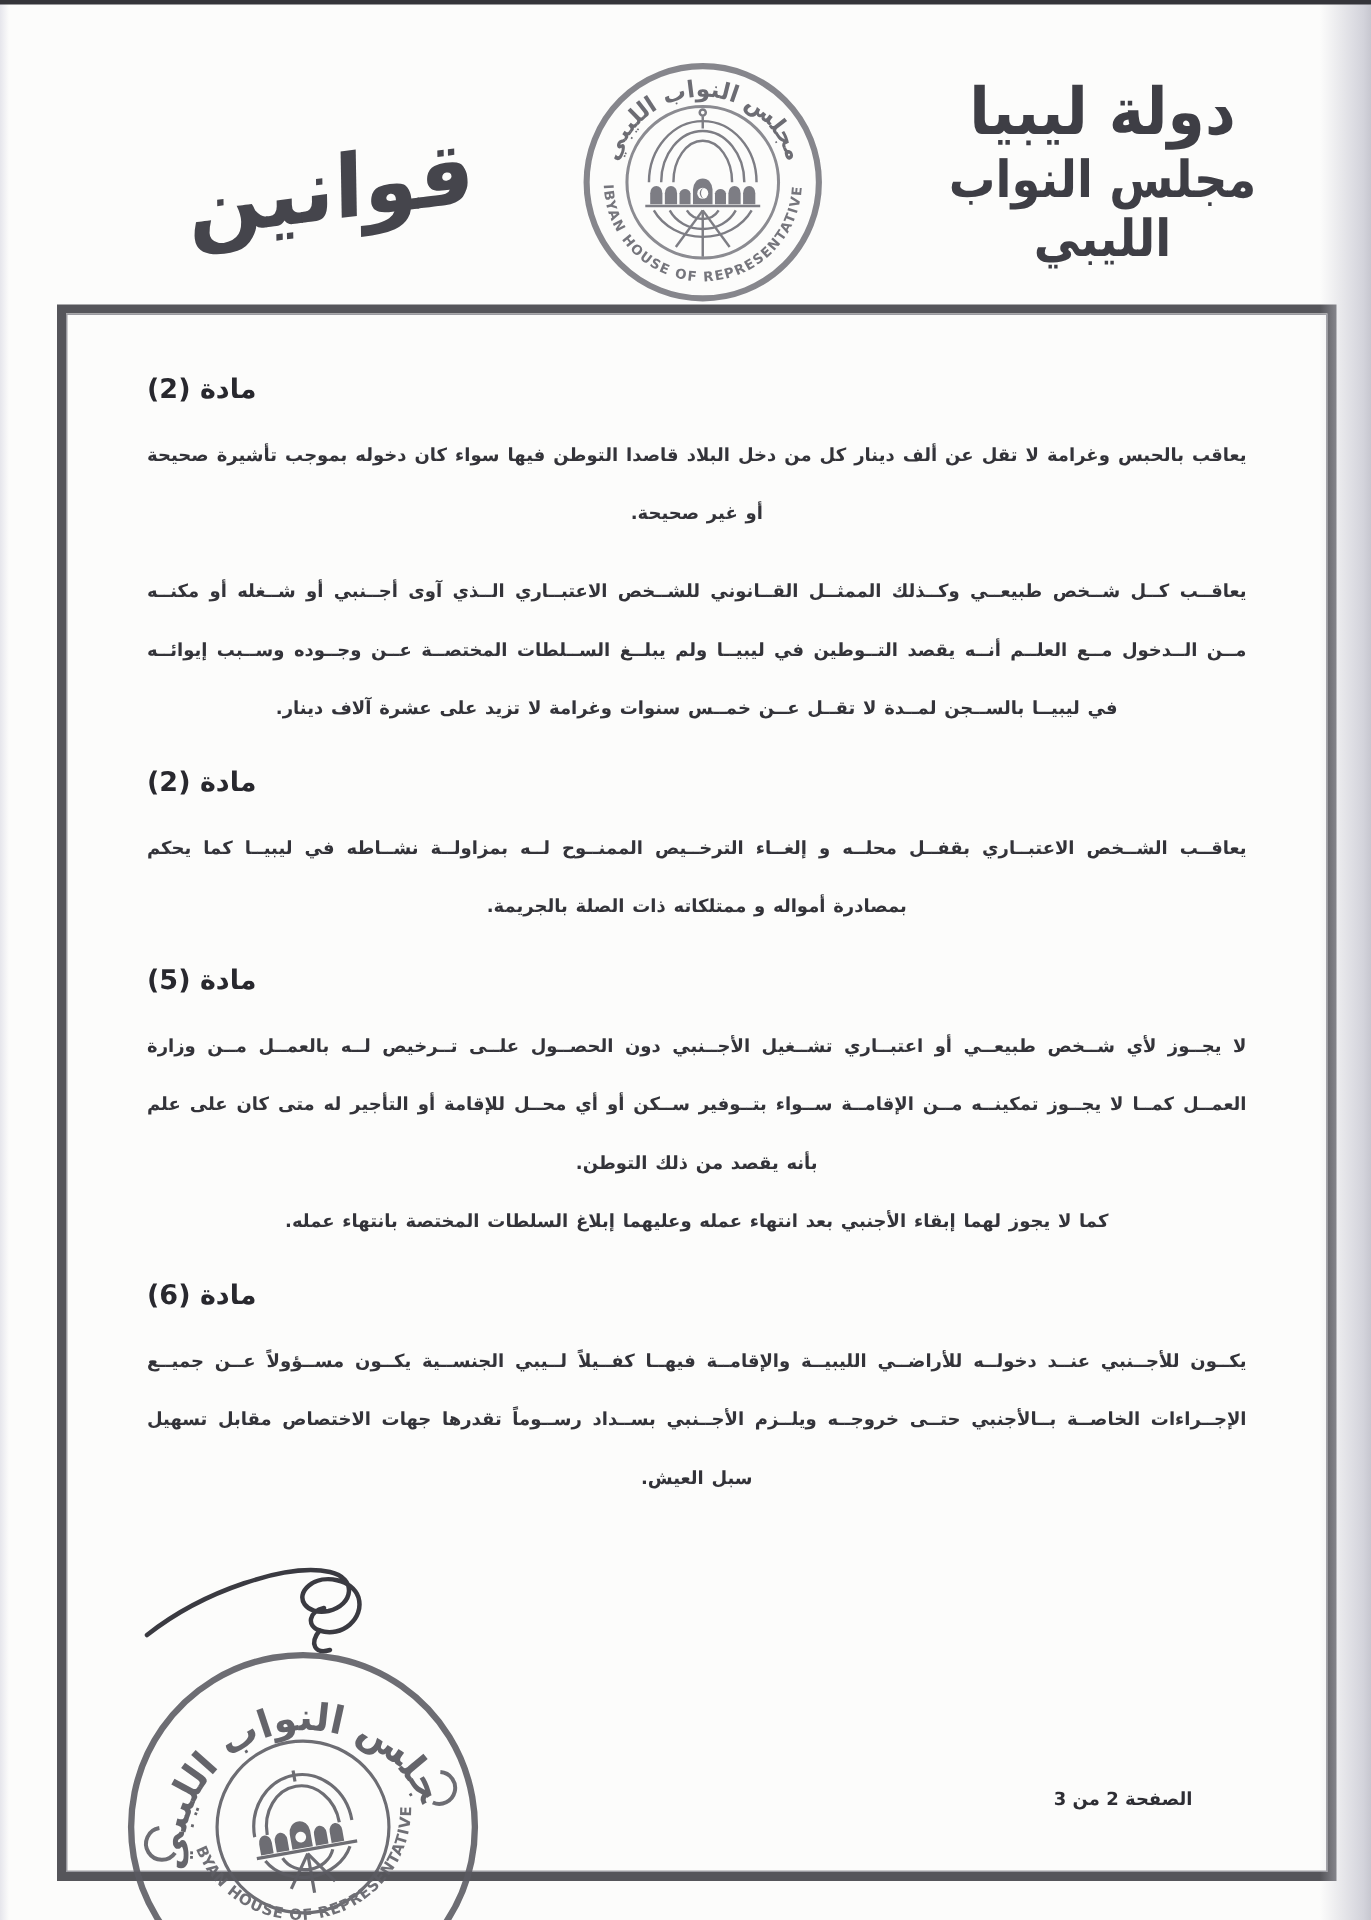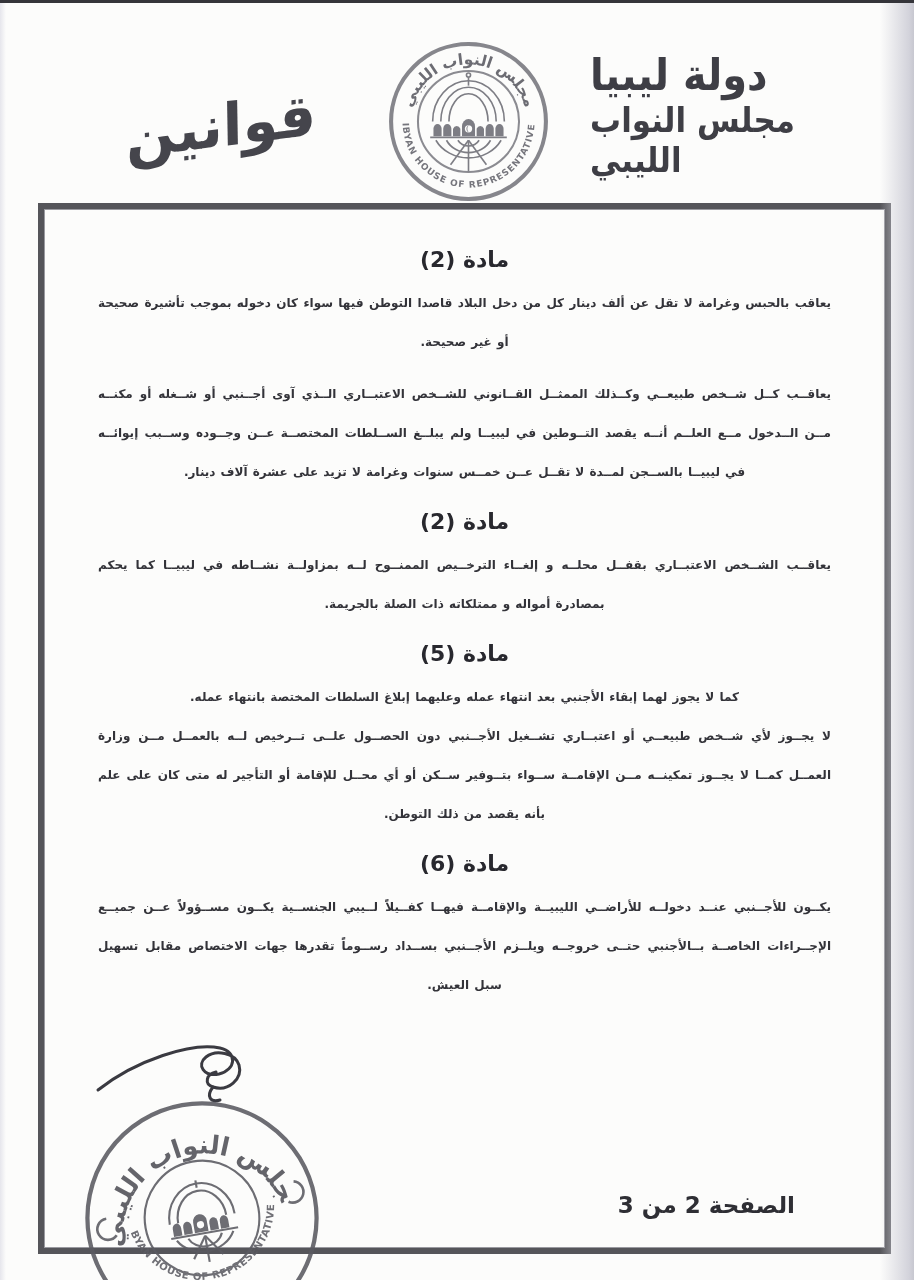--- a/index.html
+++ b/index.html
@@ -9,45 +9,45 @@
   .photo-top-edge{position:absolute;left:0;top:0;width:914px;height:3px;background:#35353a;z-index:9;}
   .page-edge-right{position:absolute;right:0;top:0;width:34px;height:1280px;
        background:linear-gradient(to right,rgba(220,220,226,0) 0%,#d3d3db 85%,#c7c7d0 100%);z-index:8;}
   .page-edge-left{position:absolute;left:0;top:0;width:6px;height:1280px;
        background:linear-gradient(to right,#e6e6ec,rgba(230,230,236,0));z-index:8;}
 
   
   .callig-laws{position:absolute;left:96px;top:92px;width:250px;text-align:center;
        font-size:58px;font-weight:bold;color:#45454c;
        transform:rotate(-7deg) skewX(-6deg);letter-spacing:4px;}
-  .callig-state{position:absolute;left:590px;top:52px;width:290px;color:#3e3e45;}
+  .callig-state{position:absolute;left:590px;top:52px;width:290px;text-align:center;color:#3e3e45;}
   .callig-state .l1{font-size:40px;font-weight:bold;transform:scaleY(1.08);letter-spacing:2px;}
   .callig-state .l2{font-size:31px;font-weight:bold;margin-top:6px;transform:scaleY(1.1);letter-spacing:1px;}
   .seal-top{position:absolute;left:387px;top:40px;width:163px;height:163px;}
   .seal-top .s-ring{fill:none;stroke:#86868c;stroke-width:5;}
   .seal-top .s-ring2{fill:none;stroke:#8b8b91;stroke-width:2.5;}
   .seal-top .s-ar{font-size:19px;font-weight:bold;fill:#6c6c73;font-family:"DejaVu Sans",sans-serif;}
   .seal-top .s-en{font-size:11px;font-weight:bold;fill:#75757c;letter-spacing:1.2px;font-family:"DejaVu Sans",sans-serif;}
   .s-emblem path,.s-emblem line,.s-emblem circle{stroke:#7d7d84;fill:none;stroke-width:2;}
   .s-emblem .filled{fill:#7d7d84;stroke:none;}
   .s-emblem .paper{fill:#fcfcfb;stroke:none;}
 
   
   .frame{position:absolute;left:38px;top:203px;width:853px;height:1051px;
        border:6px solid #55555a;box-sizing:border-box;box-shadow:inset 0 0 0 1px #9a9aa0;z-index:2;}
   .content{position:absolute;inset:0;padding:34px 54px 0 54px;direction:rtl;}
   .article{margin-bottom:13px;}
-  .article-heading{margin:0 0 7px 0;text-align:center;font-size:22px;line-height:34px;
+  .article-heading{margin:0 0 7px 0;text-align:left;font-size:18px;line-height:34px;
        font-weight:bold;color:#28282e;}
   .article-text{margin:0;font-size:12px;font-weight:bold;line-height:39px;color:#333339;
        text-align:justify;text-align-last:center;word-spacing:1px;}
 
   
   .page-number{position:absolute;right:119px;top:1192px;direction:rtl;
-       font-size:23px;font-weight:bold;color:#2e2e34;z-index:3;}
+       font-size:12px;font-weight:bold;color:#2e2e34;z-index:3;}
   .signature{position:absolute;left:92px;top:1034px;width:170px;height:74px;z-index:4;}
   .signature path{fill:none;stroke:#3a3a41;stroke-width:3;stroke-linecap:round;}
 
   .stamp{position:absolute;left:80px;top:1096px;width:244px;height:244px;z-index:5;
        transform:rotate(-10deg);opacity:.88;}
   .stamp .t-ring{fill:none;stroke:#5a5a61;stroke-width:4;}
   .stamp .t-ring2{fill:none;stroke:#5a5a61;stroke-width:2;}
   .stamp .t-ar{font-size:24px;font-weight:bold;fill:#505057;font-family:"DejaVu Sans",sans-serif;}
   .stamp .t-en{font-size:9.5px;font-weight:bold;fill:#5c5c63;letter-spacing:.5px;font-family:"DejaVu Sans",sans-serif;}
   .stamp .t-laws{font-size:27px;font-weight:bold;fill:#54545b;font-family:"DejaVu Sans",sans-serif;}
@@ -115,22 +115,22 @@
         <p class="article-text">يعاقــب كــل شــخص طبيعــي وكــذلك الممثــل القــانوني للشــخص الاعتبــاري الــذي آوى أجــنبي أو شــغله أو مكنــه مــن الــدخول مــع العلــم أنــه يقصد التــوطين في ليبيــا ولم يبلــغ الســلطات المختصــة عــن وجــوده وســبب إيوائــه في ليبيــا بالســجن لمــدة لا تقــل عــن خمــس سنوات وغرامة لا تزيد على عشرة آلاف دينار.</p>
       </section>
 
       <section class="article">
         <h2 class="article-heading">مادة (2)</h2>
         <p class="article-text">يعاقــب الشــخص الاعتبــاري بقفــل محلــه و إلغــاء الترخــيص الممنــوح لــه بمزاولــة نشــاطه في ليبيــا كما يحكم بمصادرة أمواله و ممتلكاته ذات الصلة بالجريمة.</p>
       </section>
 
       <section class="article">
         <h2 class="article-heading">مادة (5)</h2>
+        <p class="article-text">لا يجــوز لأي شــخص طبيعــي أو اعتبــاري تشــغيل الأجــنبي دون الحصــول علــى تــرخيص لــه بالعمــل مــن وزارة العمــل كمــا لا يجــوز تمكينــه مــن الإقامــة ســواء بتــوفير ســكن أو أي محــل للإقامة أو التأجير له متى كان على علم بأنه يقصد من ذلك التوطن.</p>
         <p class="article-text">كما لا يجوز لهما إبقاء الأجنبي بعد انتهاء عمله وعليهما إبلاغ السلطات المختصة بانتهاء عمله.</p>
-        <p class="article-text">لا يجــوز لأي شــخص طبيعــي أو اعتبــاري تشــغيل الأجــنبي دون الحصــول علــى تــرخيص لــه بالعمــل مــن وزارة العمــل كمــا لا يجــوز تمكينــه مــن الإقامــة ســواء بتــوفير ســكن أو أي محــل للإقامة أو التأجير له متى كان على علم بأنه يقصد من ذلك التوطن.</p>
       </section>
 
       <section class="article">
         <h2 class="article-heading">مادة (6)</h2>
         <p class="article-text">يكــون للأجــنبي عنــد دخولــه للأراضــي الليبيــة والإقامــة فيهــا كفــيلاً لــيبي الجنســية يكــون مســؤولاً عــن جميــع الإجــراءات الخاصــة بــالأجنبي حتــى خروجــه ويلــزم الأجــنبي بســداد رســوماً تقدرها جهات الاختصاص مقابل تسهيل سبل العيش.</p>
       </section>
 
     </div>
   </div>
 

